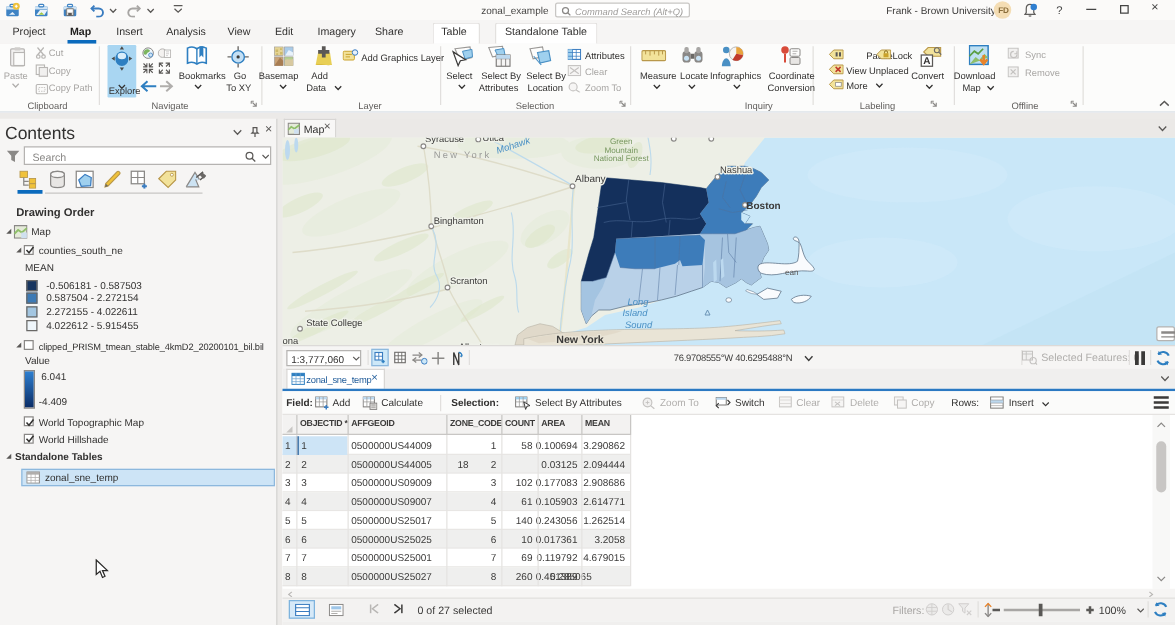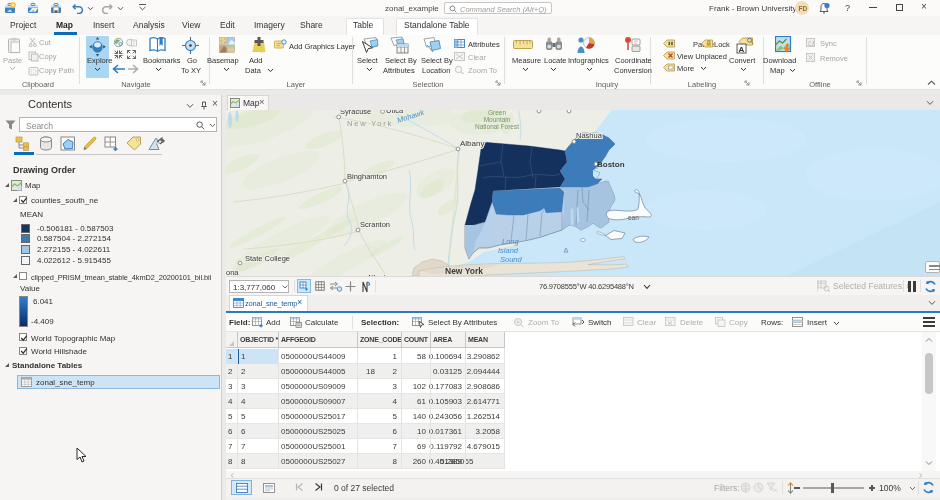--- a/index.html
+++ b/index.html
@@ -160,21 +160,21 @@
 
   <div class="ab" style="left:86px;top:0.5px;width:23px;height:42px;background:#a9d6f2;border-radius:1px"></div>
   <svg class="ab" style="left:87px;top:1px" width="21" height="21" viewBox="0 0 21 21">
     <ellipse cx="10.5" cy="11" rx="5.2" ry="5.8" fill="#2e7fc1"></ellipse>
     <ellipse cx="10.5" cy="8.8" rx="3.4" ry="2.6" fill="#d9edfa"></ellipse>
     <path d="M10.5 1 L12.2 3.6 H8.8 Z" fill="#4a4a48"></path>
     <path d="M10.5 20.5 L12.2 18 H8.8 Z" fill="#4a4a48"></path>
     <path d="M2.2 10.8 L4.8 9.1 V12.5 Z" fill="#4a4a48"></path>
     <path d="M18.8 10.8 L16.2 9.1 V12.5 Z" fill="#4a4a48"></path>
   </svg>
-  <div class="ab tx" style="left:87px;top:21px">Explore</div>
+  <div class="ab tx" style="left:87px;top:33px">Explore</div>
   <svg class="ab" style="left:94px;top:32px" width="7" height="5" viewBox="0 0 7 5">
       <path d="M1 1 L3.5 3.6 L6 1" fill="none" stroke="#323130" stroke-width="1"></path>
     </svg>
   <svg class="ab" style="left:113px;top:2px" width="11" height="11" viewBox="0 0 11 11">
       <circle cx="5.5" cy="5.5" r="4.2" fill="#eef6fc" stroke="#8a8886" stroke-width="0.8"></circle>
       <path d="M3 3 c1.5 -1 3 -0.5 4 0.5 c-0.5 1.5 -2 1 -2.5 2.5 c-0.4 1.2 -2 1 -2.5 0 c-0.4 -1 0.3 -2.3 1 -3 Z" fill="#7cb55e"></path>
       <circle cx="7.5" cy="7" r="1.6" fill="#cde3f3" stroke="#3a7cc0" stroke-width="0.6"></circle>
     </svg>
   <svg class="ab" style="left:126px;top:2px" width="11" height="11" viewBox="0 0 11 11">
       <circle cx="4" cy="5.5" r="3.4" fill="#f4f2f0" stroke="#b5b3b1" stroke-width="0.8"></circle>
@@ -393,21 +393,21 @@
   <div class="ab tx gray" style="left:820px;top:4px">Sync</div>
   <svg class="ab" style="left:806px;top:17.5px" width="11" height="9" viewBox="0 0 11 9">
       <rect x="0.5" y="0.5" width="8" height="8" fill="#f1f0ef" stroke="#c4c2c0" stroke-width="0.9"></rect>
       <path d="M2.5 2.5 l4 4 M6.5 2.5 l-4 4" stroke="#c4c2c0" stroke-width="1"></path>
     </svg>
   <div class="ab tx gray" style="left:820px;top:19px">Remove</div>
 </div>
 
 <div class="ab" style="left:0;top:95px;width:222px;height:405px;background:#f6f5f4;border-right:1px solid #d1cfcd"></div>
 <div id="contents" class="ab" style="left:0;top:95px;width:222px;height:405px">
-  <div class="ab tx" style="left:28px;top:3px;font-size:11px;color:#323130">Contents</div>
+  <div class="ab tx" style="left:4px;top:3px;font-size:14px;color:#323130">Contents</div>
   <svg class="ab" style="left:186px;top:8px" width="8" height="6" viewBox="0 0 8 6">
       <path d="M1 1.2 L4 4.4 L7 1.2" fill="none" stroke="#5a5856" stroke-width="1"></path>
     </svg>
   <svg class="ab" style="left:200px;top:6px" width="8" height="9" viewBox="0 0 8 9">
       <path d="M2.5 1 h3 v3.5 l1 1 h-5 l1 -1 Z M4 5.5 v3" fill="none" stroke="#5a5856" stroke-width="1"></path>
     </svg>
   <div class="ab" style="left:212px;top:2.5px;font-size:10px;color:#5a5856">×</div>
   <svg class="ab" style="left:5px;top:25px" width="11" height="10" viewBox="0 0 11 10">
       <path d="M0.5 0.5 h10 L7 4.5 v5 l-3 -1.5 v-3.5 Z" fill="#8a8886"></path>
     </svg>

